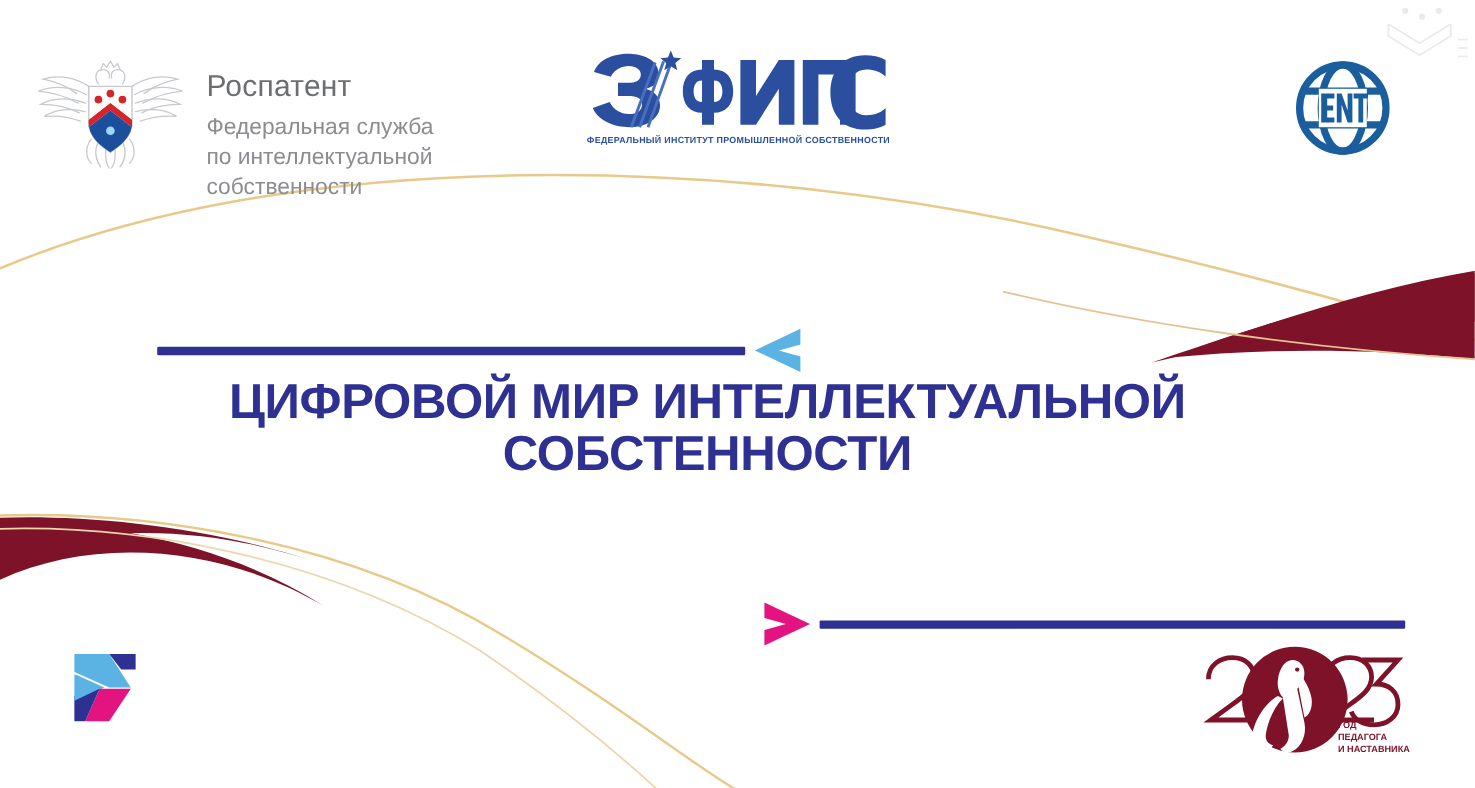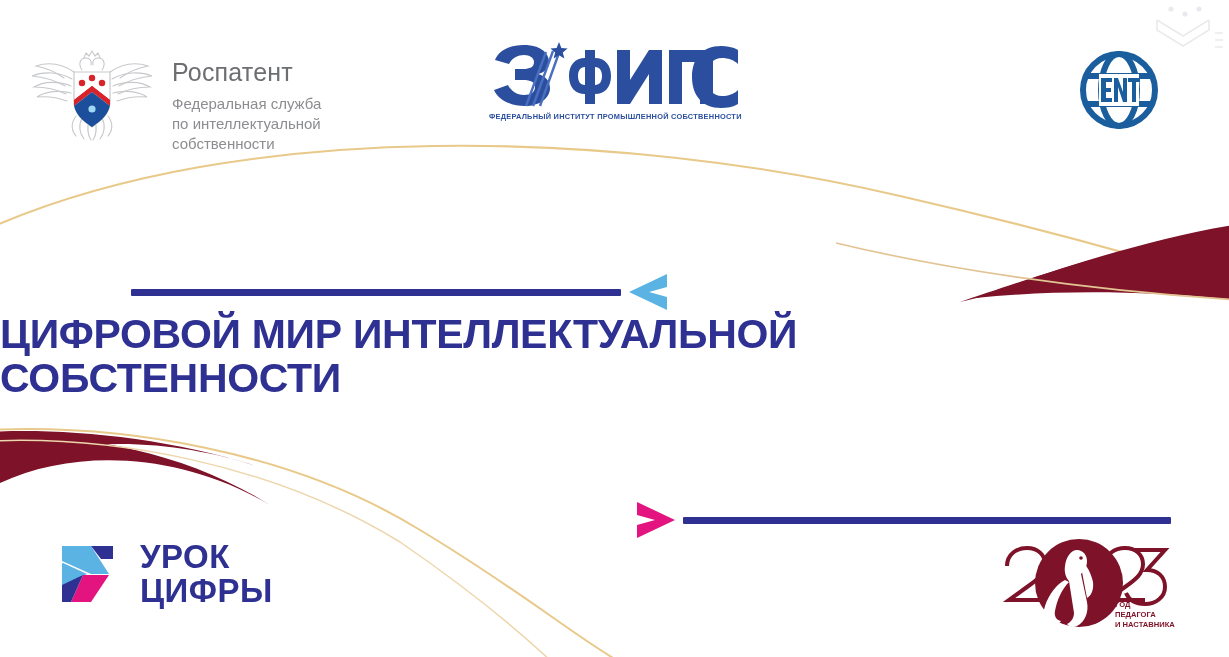--- a/index.html
+++ b/index.html
@@ -59,21 +59,21 @@
   .rospatent-text { padding-top: 14px; }
   .rospatent-title {
     font-size: 25px;
     color: #6d6e71;
     letter-spacing: .2px;
     line-height: 1;
     margin-bottom: 9px;
     white-space: nowrap;
   }
   .rospatent-sub {
-    font-size: 15px;
+    font-size: 19px;
     color: #8c8d90;
     line-height: 1.32;
     white-space: pre-line;
   }
 
   .logo-fips {
     position: absolute;
     left: 489px;
     top: 12px;
     width: 250px;
@@ -126,20 +126,21 @@
     height: 7px;
     background: #2e3192;
     border-radius: 1px;
   }
 
   .title-block {
     position: absolute;
     left: 0;
     top: 313px;
     width: 1179px;
+    text-align: center;
   }
   .title-line {
     font-weight: bold;
     font-size: 41px;
     line-height: 1.07;
     letter-spacing: -0.3px;
     color: #2e3192;
     text-transform: uppercase;
     white-space: nowrap;
   }
@@ -330,24 +331,20 @@
 
   <div class="logo-urokcifry">
     <svg class="uc-mark" viewBox="0 0 66 66" xmlns="http://www.w3.org/2000/svg">
       <path d="M2,6 L2,22 L26,33 L2,44 L2,60 L2,60 L2,6 Z" fill="#5bb3e4"></path>
       <path d="M1,5 L30,5 L48,33 L30,33 L1,20 Z" fill="#5bb3e4"></path>
       <path d="M30,5 L52,5 L52,18 L40,18 Z" fill="#2e3192"></path>
       <path d="M22,34 L48,34 L30,61 L10,61 Z" fill="#e3147f"></path>
       <path d="M1,40 L22,34 L10,61 L1,61 Z" fill="#2e3192"></path>
       <path d="M1,22 L24,33 L1,44 Z" fill="#5bb3e4"></path>
     </svg>
-    <div class="uc-words">
-      <div>УРОК</div>
-      <div>ЦИФРЫ</div>
-    </div>
   </div>
 
   <svg class="logo-year" viewBox="0 0 180 106" xmlns="http://www.w3.org/2000/svg">
     <circle cx="84" cy="47" r="44" fill="#7d1228"></circle>
 
     <path fill="none" stroke="#7d1228" stroke-width="4" d="M12,30 C12,18 22,12 32,12 C43,12 50,19 50,28 C50,38 42,44 32,51 L14,64 L52,64"></path>
 
     <path fill="none" stroke="#7d1228" stroke-width="4" d="M110,30 C110,18 120,12 130,12 C141,12 148,19 148,28 C148,38 140,44 130,51 L112,64 L150,64"></path>
 
     <path fill="none" stroke="#7d1228" stroke-width="4" d="M140,14 L170,14 L152,34 C162,34 170,40 170,51 C170,61 161,68 150,68 C141,68 134,64 131,57"></path>

